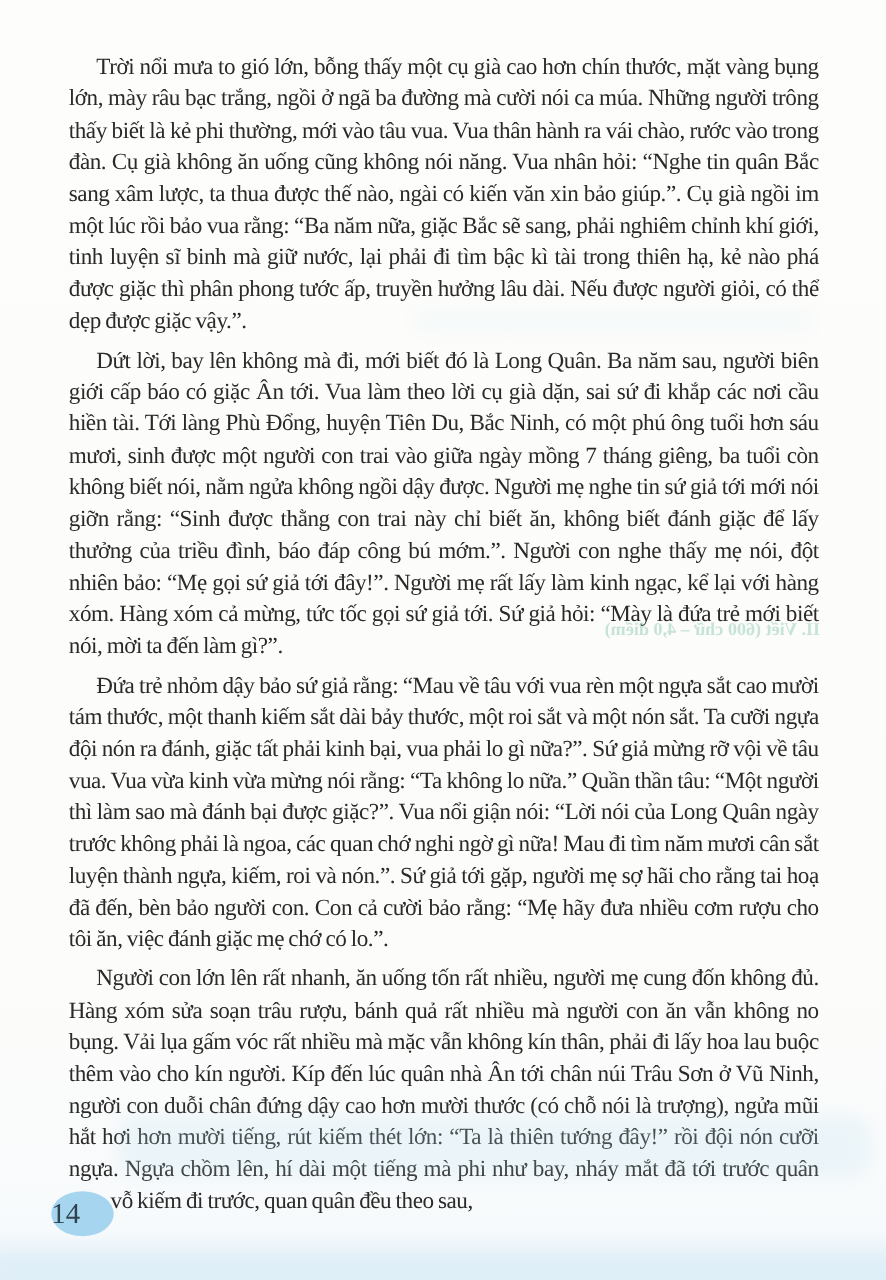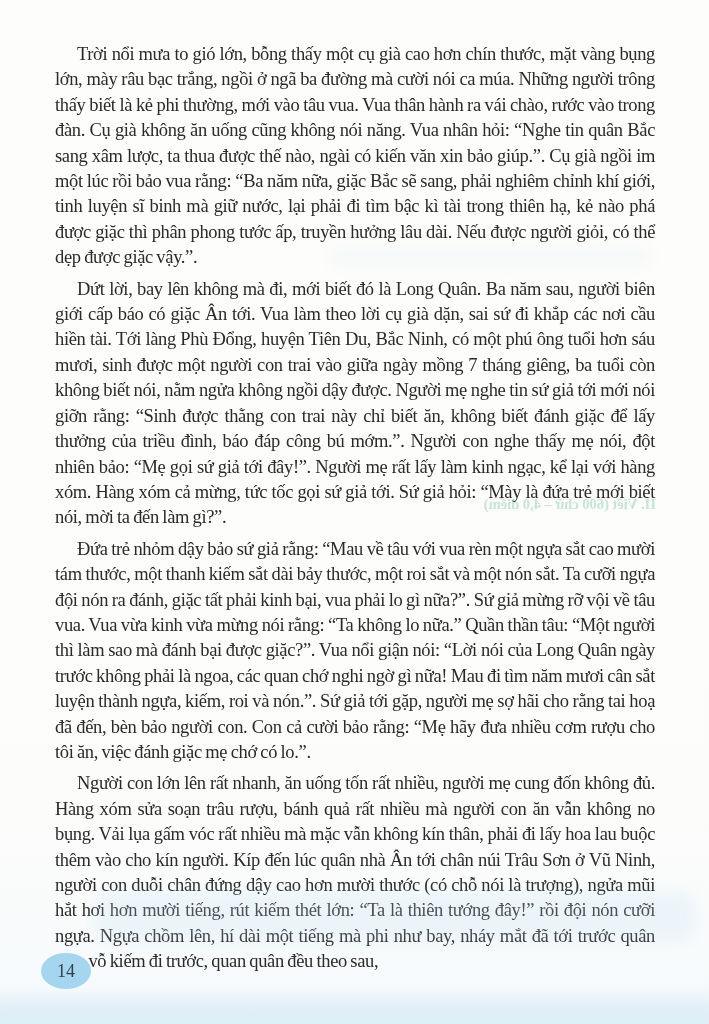--- a/index.html
+++ b/index.html
@@ -38,22 +38,21 @@
   .page-number-badge {
     position: absolute;
     left: 41px;
     top: 953px;
     width: 50px;
     height: 36px;
     background: #a6d5ef;
     border-radius: 50%;
     display: flex;
     align-items: center;
-    justify-content: center;
-    font-size: 18px;
+    font-size: 23px;
     color: #31424f;
   }
   
   .ghost-text {
     position: absolute;
     left: 438px;
     top: 496px;
     width: 218px;
     transform: scaleX(-1);
     color: rgba(125, 195, 165, 0.42);

